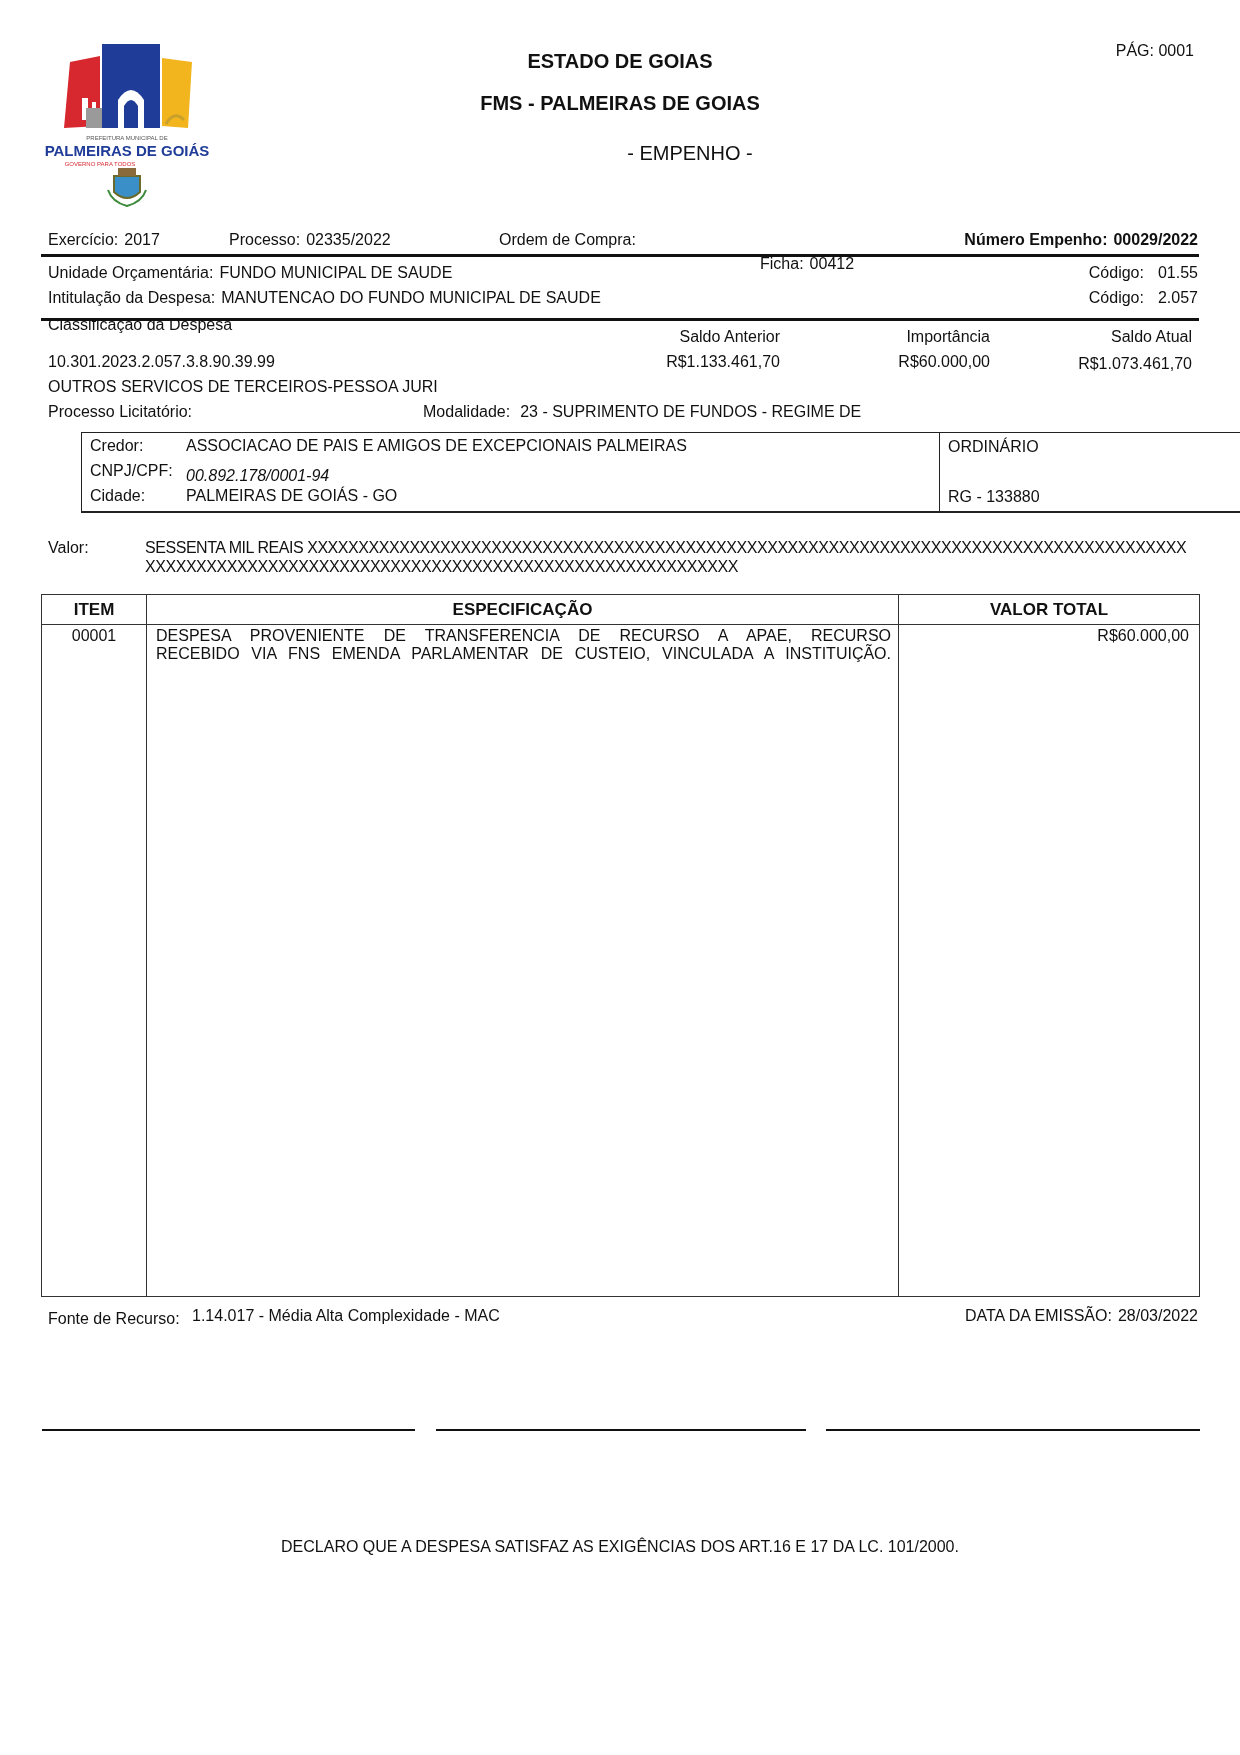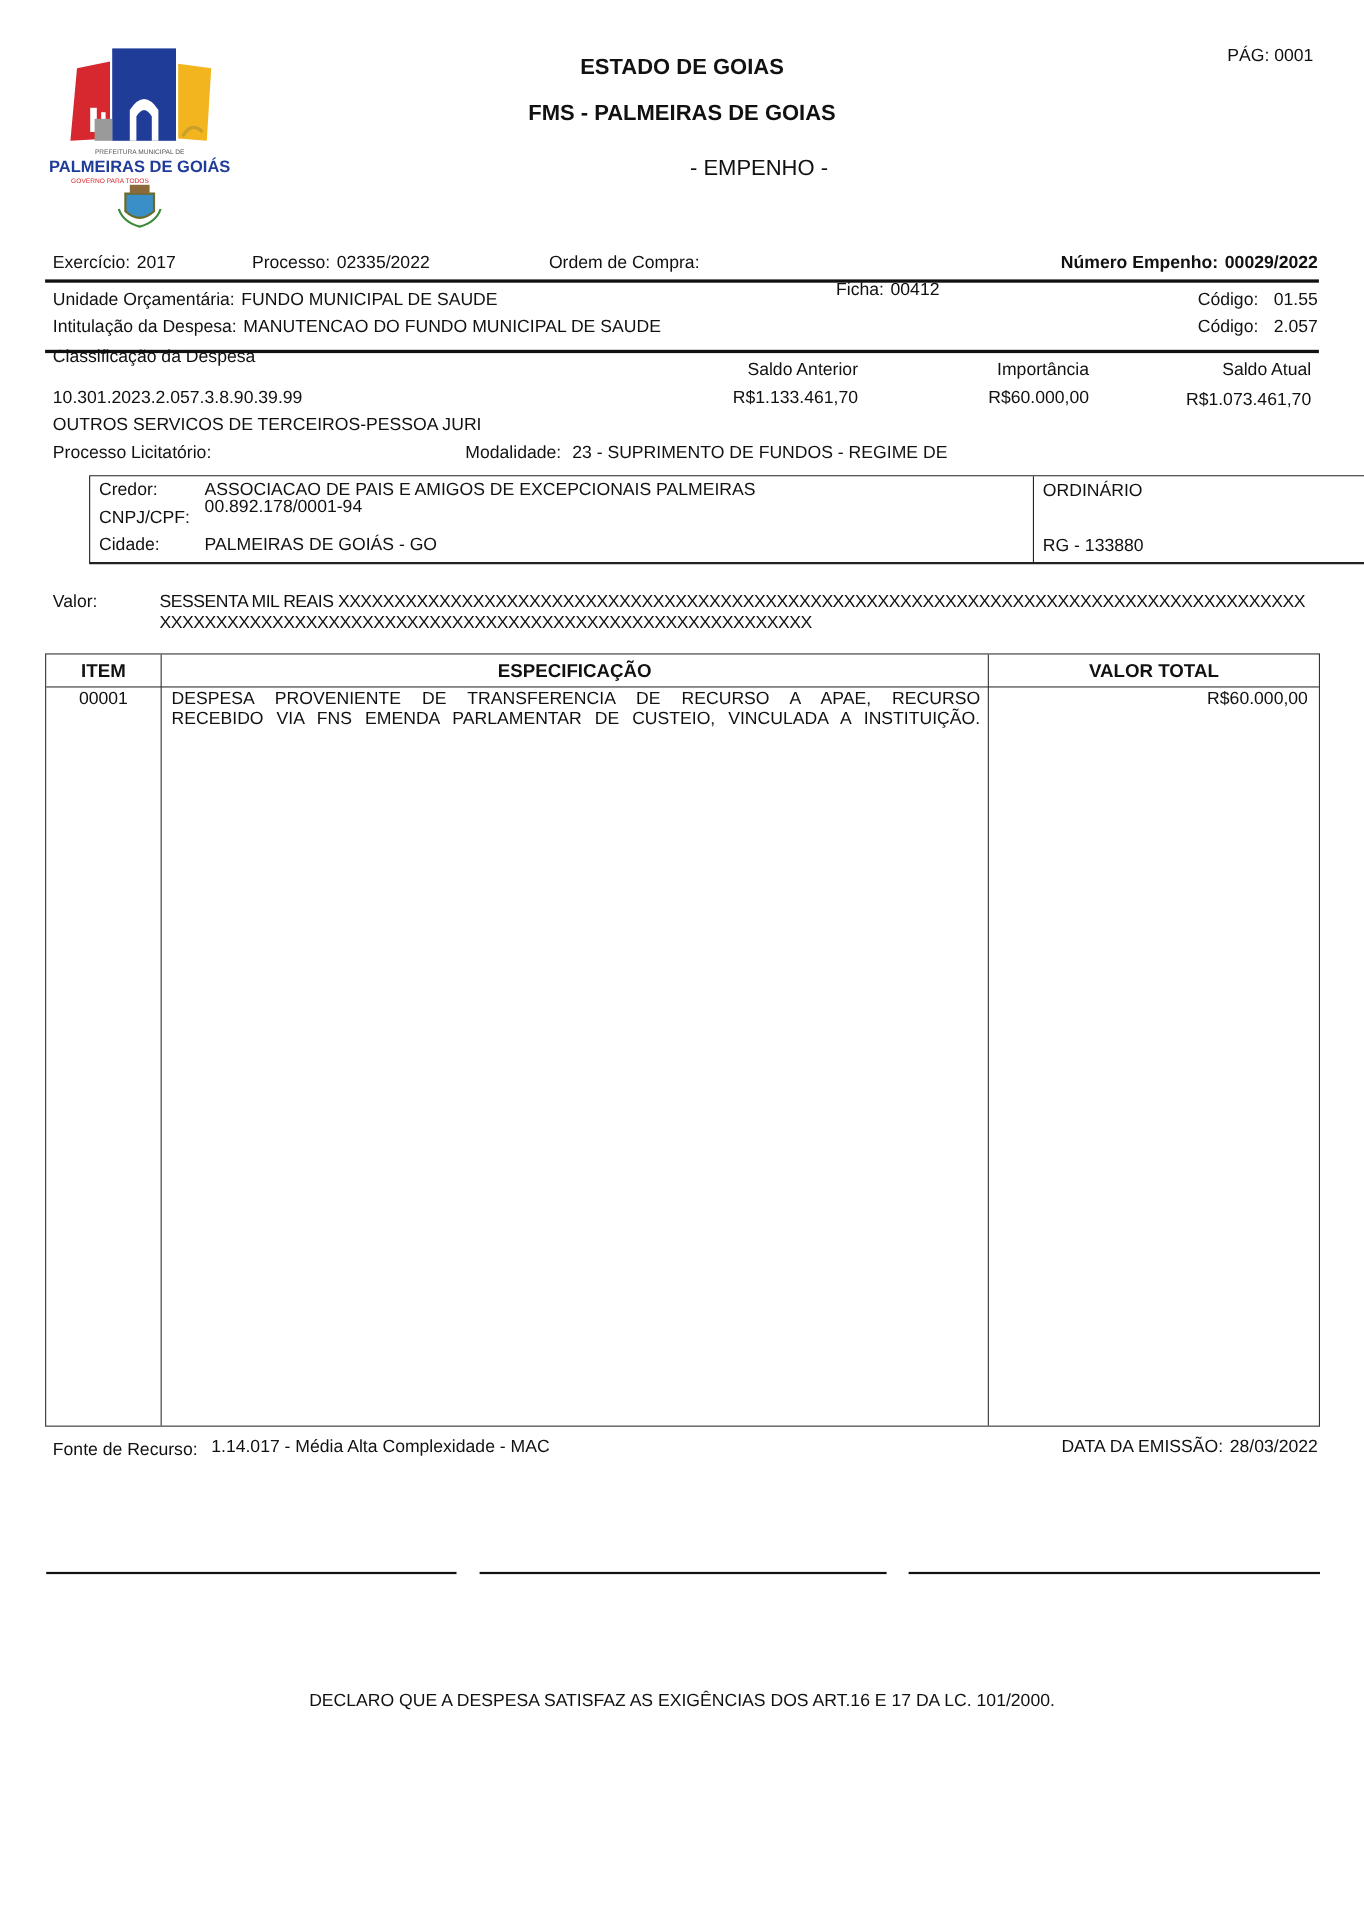--- a/index.html
+++ b/index.html
@@ -115,21 +115,21 @@
   <span class="lbl">Processo Licitatório:</span><span class="val"></span>
 </div>
 <div class="abs" style="left:423px; top:403px;text-align:center;">
   <span class="lbl">Modalidade:</span><span class="val" style="margin-left:10px;">23 - SUPRIMENTO DE FUNDOS - REGIME DE</span>
 </div>
 
 <div class="credor-box">
   <div class="abs" style="left:8px; top:4px;">Credor:</div>
   <div class="abs" style="left:104px; top:4px;">ASSOCIACAO DE PAIS E AMIGOS DE EXCEPCIONAIS PALMEIRAS</div>
   <div class="abs" style="left:8px; top:29px;">CNPJ/CPF:</div>
-  <div class="abs" style="left:104px; top:19px;">00.892.178/0001-94</div>
+  <div class="abs" style="left:104px; top:34px;font-style:italic;">00.892.178/0001-94</div>
   <div class="abs" style="left:8px; top:54px;">Cidade:</div>
   <div class="abs" style="left:104px; top:54px;">PALMEIRAS DE GOIÁS - GO</div>
   <div class="credor-divider"></div>
   <div class="abs" style="left:866px; top:5px;">ORDINÁRIO</div>
   <div class="abs" style="left:866px; top:55px;">RG - 133880</div>
 </div>
 
 <div class="abs" style="left:48px; top:539px;">Valor:</div>
 <div class="abs" style="left:145px; top:539px; font-size:16px; letter-spacing:-0.45px;">SESSENTA MIL REAIS XXXXXXXXXXXXXXXXXXXXXXXXXXXXXXXXXXXXXXXXXXXXXXXXXXXXXXXXXXXXXXXXXXXXXXXXXXXXXXXXXXXXXX</div>
 <div class="abs" style="left:145px; top:558px; font-size:16px; letter-spacing:-0.45px;">XXXXXXXXXXXXXXXXXXXXXXXXXXXXXXXXXXXXXXXXXXXXXXXXXXXXXXXXXX</div>

